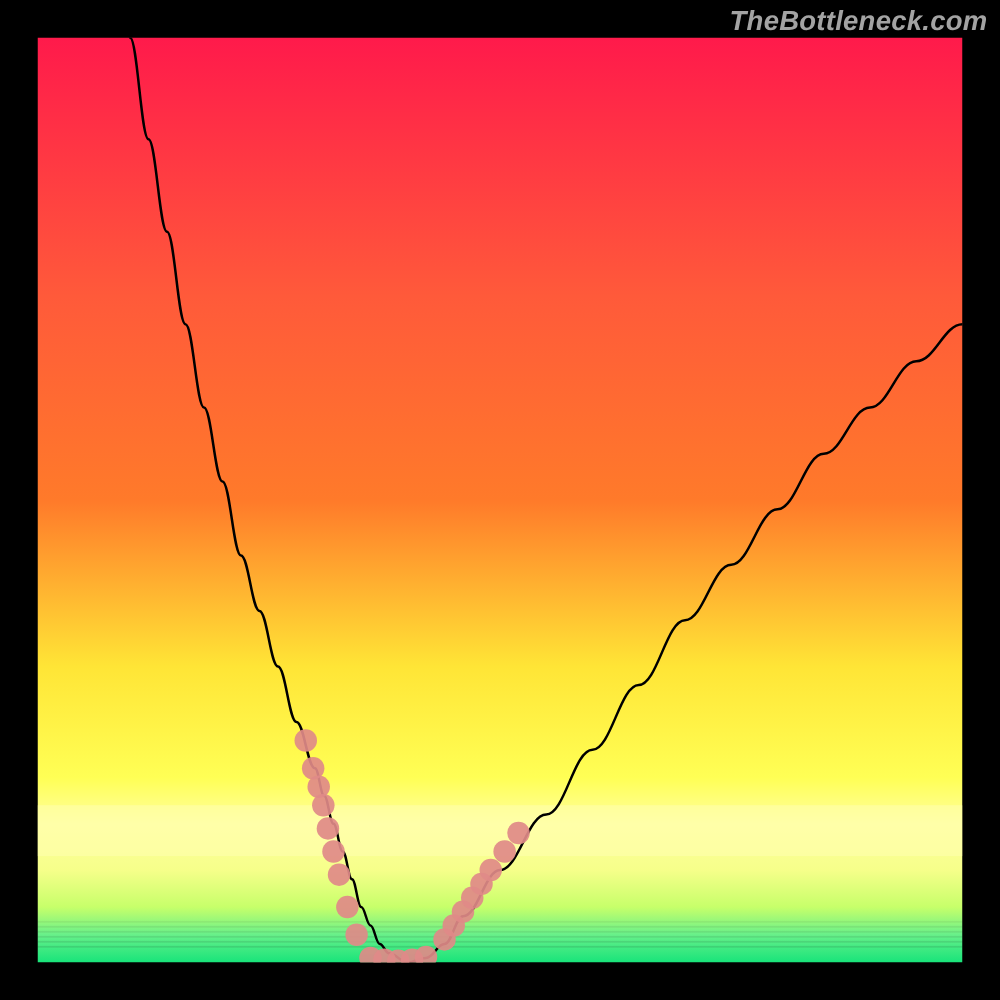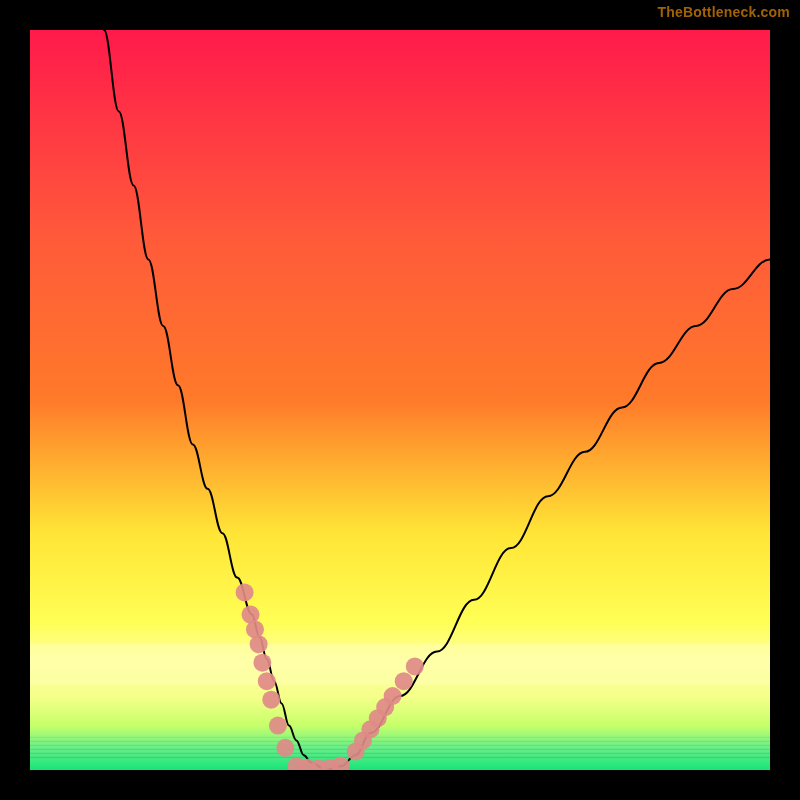--- a/index.html
+++ b/index.html
@@ -8,25 +8,26 @@
     position: relative;
     width: 800px;
     height: 800px;
     background: #000;
   }
   .watermark {
     position: absolute;
     top: 4px;
     right: 10px;
     font-family: Arial, Helvetica, sans-serif;
-    font-size: 14px;
+    font-size: 22px;
     font-weight: 600;
-    color: #a16207;
+    color: #a3a3a3;
     letter-spacing: 0.2px;
     z-index: 5;
+    font-style: italic;
   }
   .plot {
     position: absolute;
     left: 30px;
     top: 30px;
     width: 740px;
     height: 740px;
   }
   svg { display: block; }
 </style>

